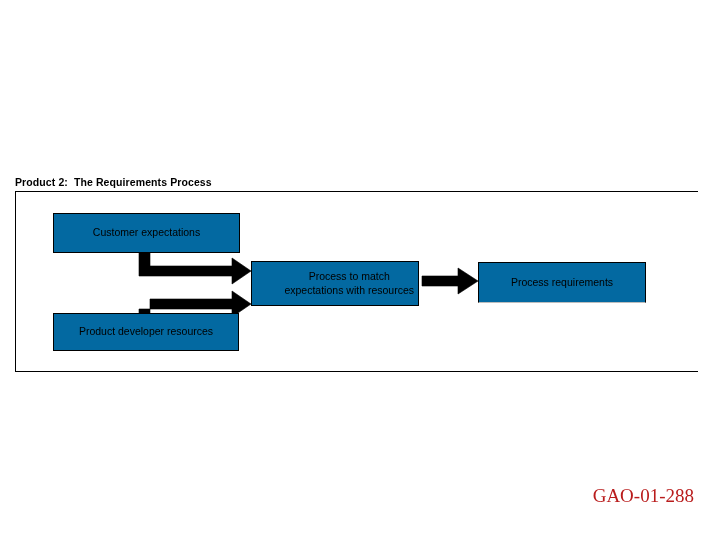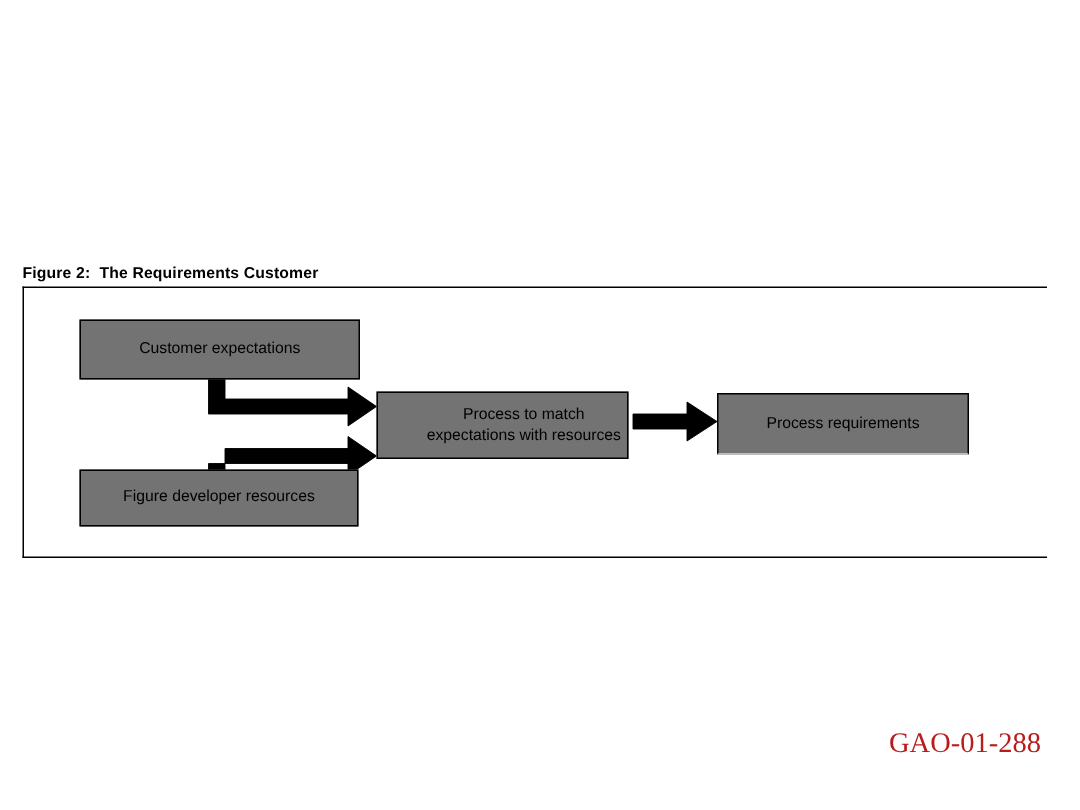--- a/index.html
+++ b/index.html
@@ -49,21 +49,21 @@
     width: 720px;
     height: 540px;
     pointer-events: none;
   }
 
   
   .node-box {
     position: absolute;
     box-sizing: border-box;
     border: 1.4px solid #000;
-    background: #737373;
+    background: #0369a1;
     display: flex;
     align-items: center;
     justify-content: center;
     text-align: center;
     font-size: 10.5px;
     line-height: 1.28;
     color: #000000;
   }
   .node-label {
     display: block;
@@ -94,21 +94,21 @@
     text-align: right;
     font-family: "Liberation Serif", serif;
     font-size: 19px;
     color: #b91c1c;
     white-space: pre;
   }
 </style>
 </head>
 <body>
 
-<div id="figure-title">Figure 2:  The Requirements Customer</div>
+<div id="figure-title">Product 2:  The Requirements Process</div>
 
 <div id="figure-frame"></div>
 
 <svg id="diagram-svg" viewBox="0 0 720 540">
 
   <g>
     <path d="M 139,250 L 150,250 L 150,266 L 232,266 L 232,258 L 251,271 L 232,284 L 232,276 L 139,276 Z" fill="#000000" stroke="#000000" stroke-width="0.6"></path>
   </g>
 
   <g>
@@ -118,21 +118,21 @@
   <g>
     <path d="M 422,276 L 458,276 L 458,268 L 478,281 L 458,294 L 458,286 L 422,286 Z" fill="#000000" stroke="#000000" stroke-width="0.6"></path>
   </g>
 </svg>
 
 <div class="node-box" id="node-customer-expectations">
   <span class="node-label">Customer expectations</span>
 </div>
 
 <div class="node-box" id="node-product-developer-resources">
-  <span class="node-label">Figure developer resources</span>
+  <span class="node-label">Product developer resources</span>
 </div>
 
 <div class="node-box" id="node-process-match">
   <span class="node-label">Process to match
 expectations with resources</span>
 </div>
 
 <div class="node-box" id="node-product-requirements">
   <span class="node-label">Process requirements</span>
 </div>

